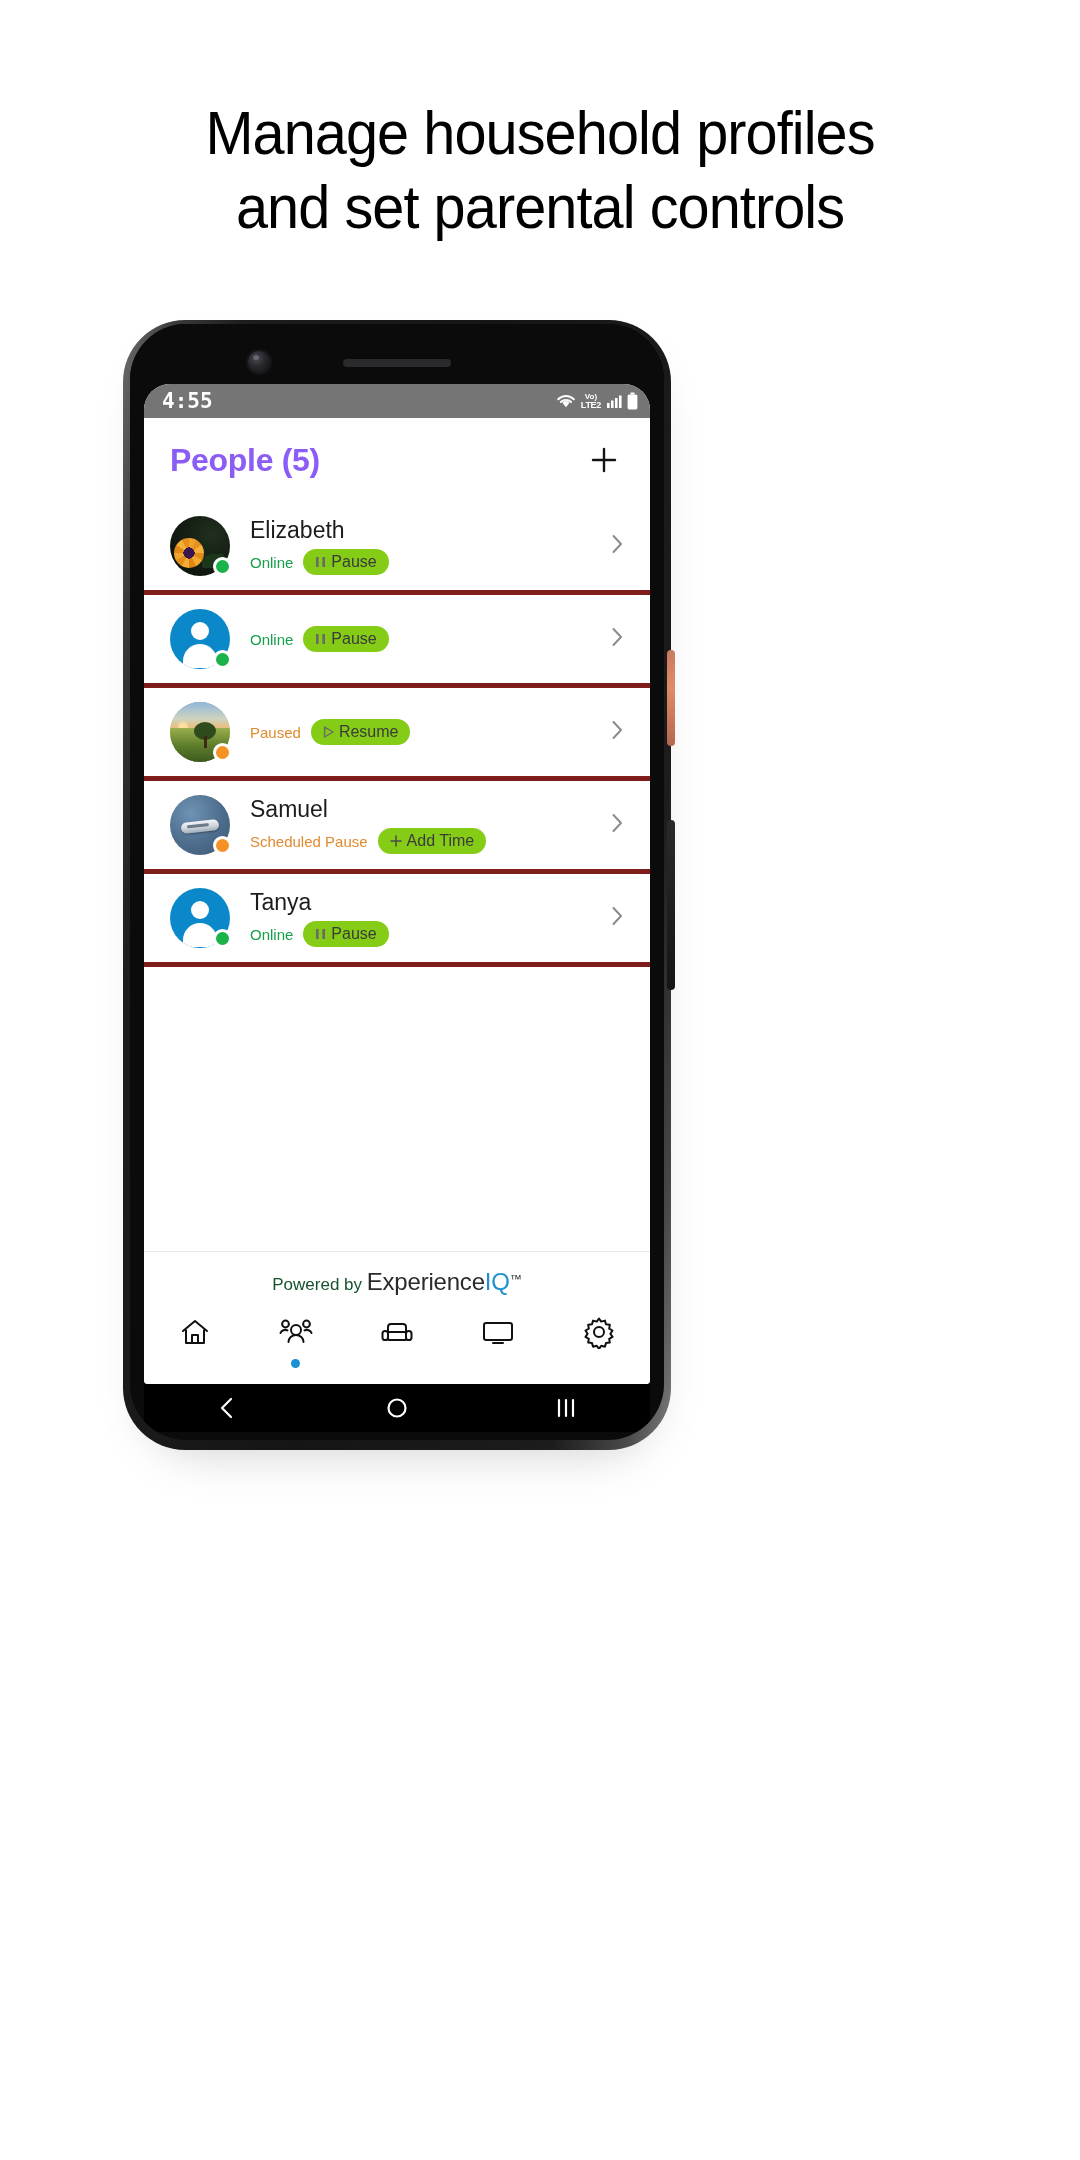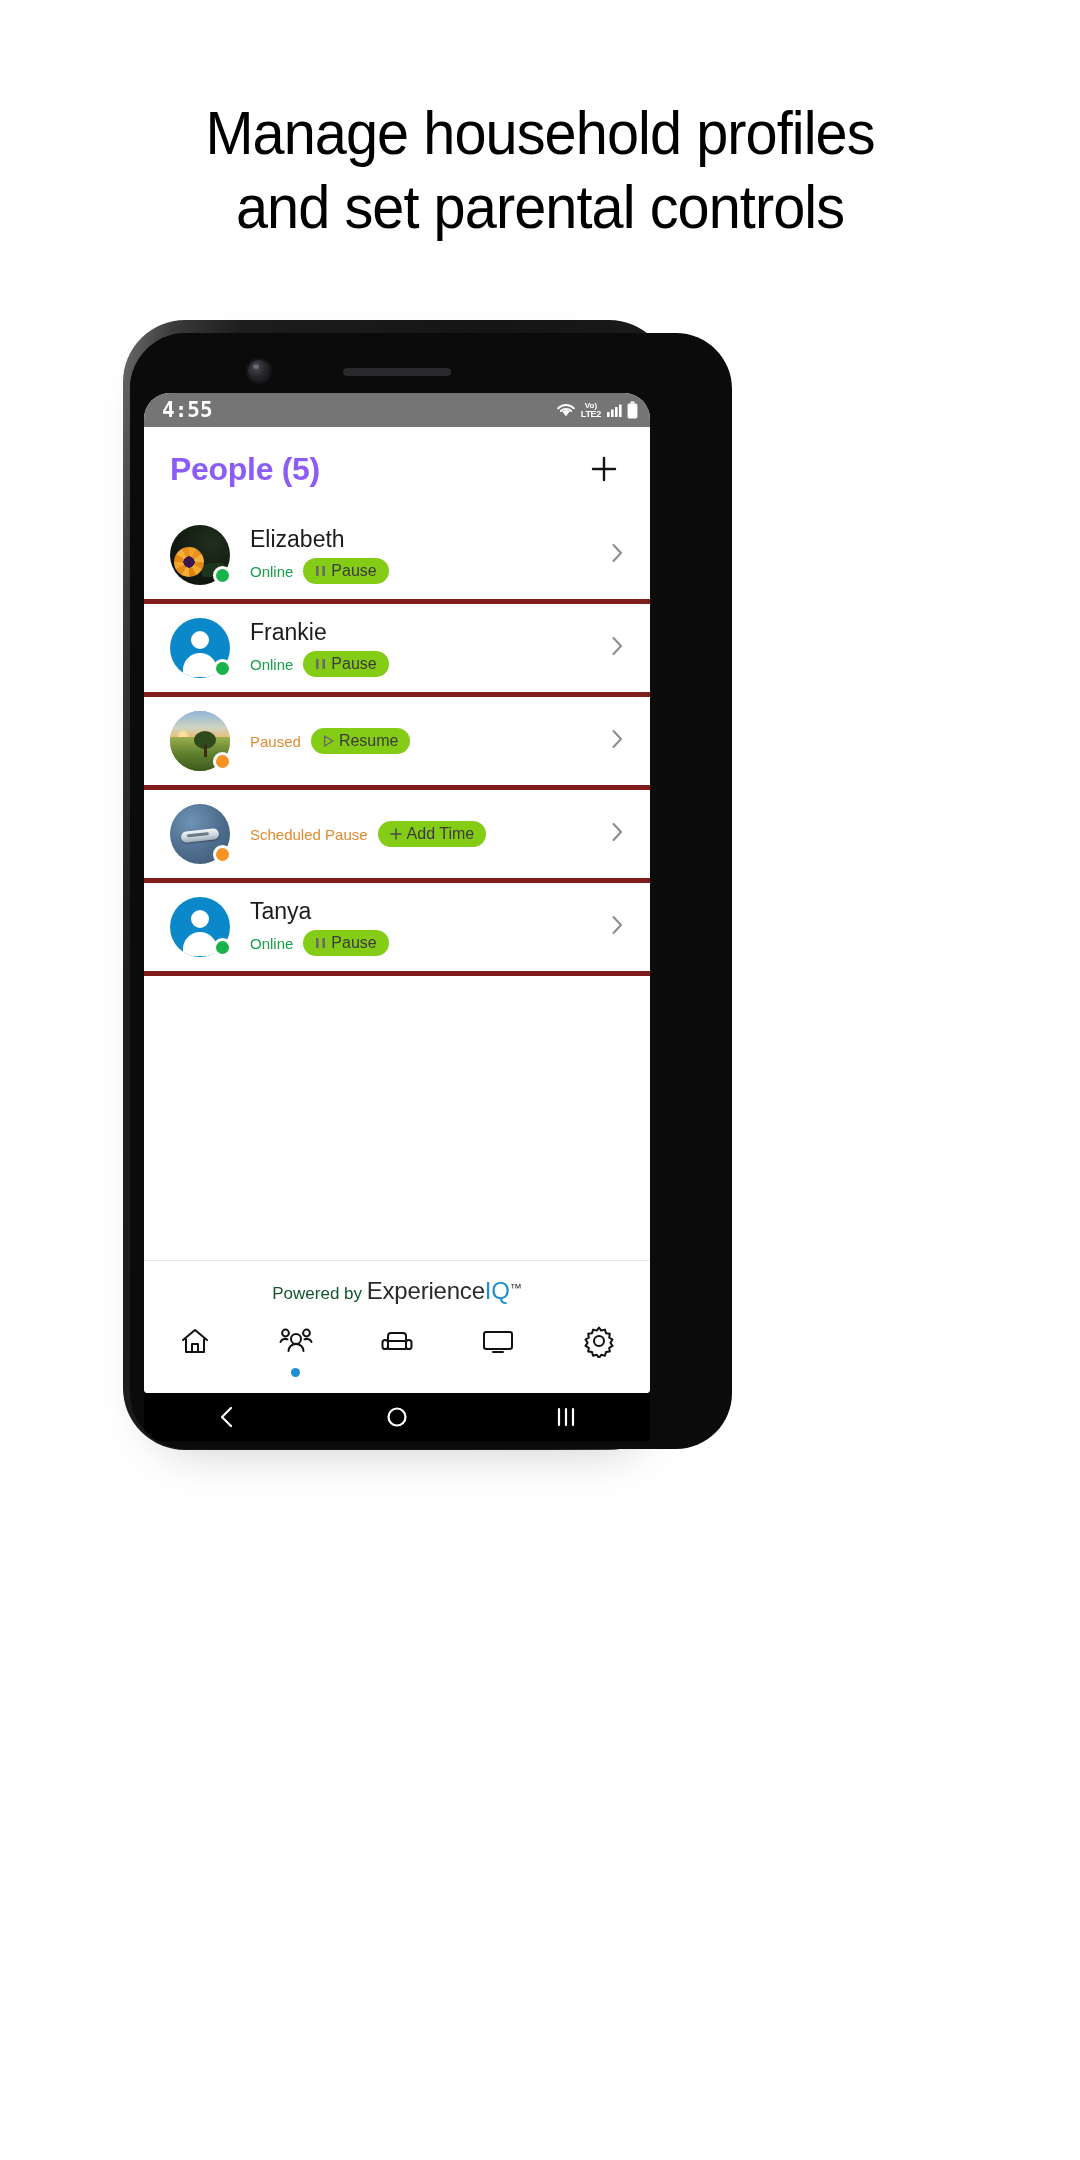--- a/index.html
+++ b/index.html
@@ -45,22 +45,22 @@
   .phone-frame {
     position: absolute;
     left: 0; top: 0;
     width: 548px; height: 1130px;
     border-radius: 62px;
     background: linear-gradient(100deg,#6e6e6e 0%,#3a3a3a 7%,#1d1d1d 16%,#151515 50%,#1c1c1c 84%,#4a4a4a 94%,#7d7d7d 100%);
     padding: 7px;
   }
   .phone-body {
     position: absolute;
-    left: 7px; top: 13px;
-    width: 602px; height: 1116px;
+    left: 7px; top: 4px;
+    width: 534px; height: 1116px;
     border-radius: 56px;
     background: #0b0b0b;
     overflow: hidden;
   }
   
   .bezel-top {
     position: absolute; left: 0; top: 0;
     width: 534px; height: 60px;
     background: #0b0b0b;
   }
@@ -399,21 +399,20 @@
           </div>
           <div class="person-row">
             <div class="avatar-wrap">
               <div class="avatar generic">
                 <div class="head"></div>
                 <div class="body"></div>
               </div>
               <div class="status-dot online"></div>
             </div>
             <div class="person-info">
-              <div class="person-name">Frankie</div>
               <div class="person-status-line">
                 <span class="person-status online">Online</span>
                 <span class="pill">
                   <span class="glyph">
                     <svg width="11" height="12" viewBox="0 0 11 12">
                       <rect x="1" y="1" width="2.6" height="10" fill="#6a6a6a"></rect>
                       <rect x="7.4" y="1" width="2.6" height="10" fill="#6a6a6a"></rect>
                     </svg>
                   </span>
                   <span>Pause</span>
@@ -453,20 +452,21 @@
               </svg></span>
           </div>
           <div class="person-row">
             <div class="avatar-wrap">
               <div class="avatar object">
                 <div class="item"></div>
               </div>
               <div class="status-dot paused"></div>
             </div>
             <div class="person-info">
+              <div class="person-name">Samuel</div>
               <div class="person-status-line">
                 <span class="person-status paused">Scheduled Pause</span>
                 <span class="pill">
                   <span class="glyph">
                     <svg width="12" height="12" viewBox="0 0 12 12">
                       <path d="M6 1 V11 M1 6 H11" stroke="#4a4a4a" stroke-width="1.5" stroke-linecap="round"></path>
                     </svg>
                   </span>
                   <span>Add Time</span>
                 </span>

